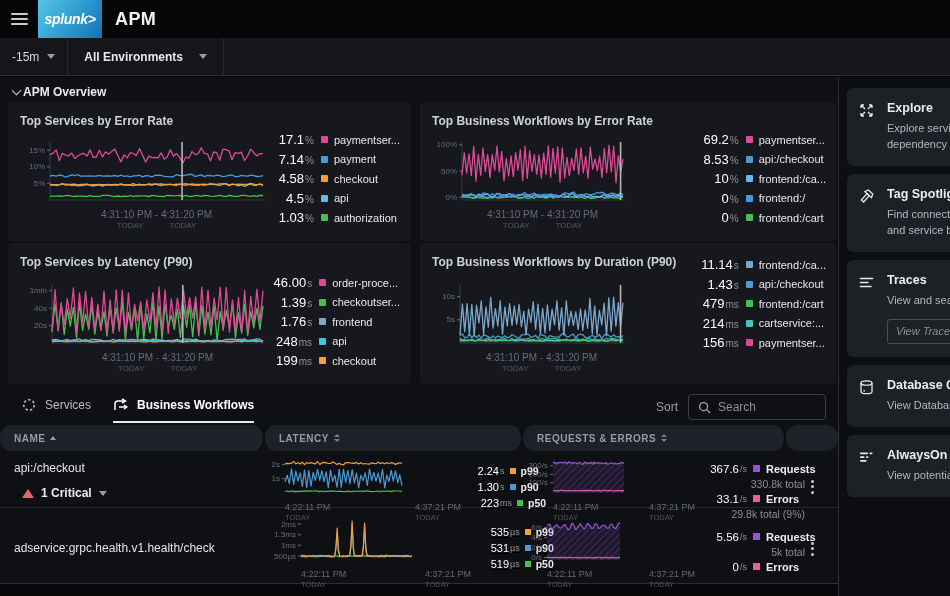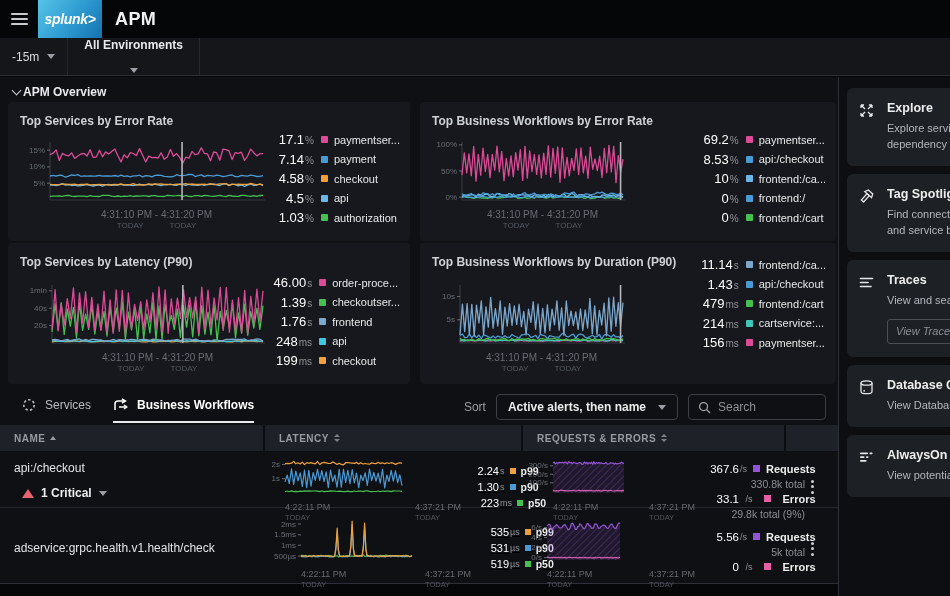--- a/index.html
+++ b/index.html
@@ -16,21 +16,21 @@
   .logo { width:64px; height:38px; background:linear-gradient(125deg,#56c3e8 0%,#2d9ad0 55%,#1572b0 100%);
     display:flex; align-items:center; justify-content:center; color:#fff; font-weight:bold;
     font-style:italic; font-size:14px; letter-spacing:-0.3px; }
   .appname { color:#f2f3f4; font-size:18px; font-weight:bold; margin-left:13px; letter-spacing:0.4px; }
 
   
   #toolbar { position:absolute; left:0; top:38px; width:950px; height:38px; background:#14161a;
     border-bottom:1px solid #2c2f36; display:flex; align-items:stretch; }
   .tbtn { display:flex; align-items:center; gap:8px; padding:0 12px; border-right:1px solid #24272c;
     color:#d8dadd; font-size:12px; cursor:pointer; }
-  .tbtn.env { padding:0 16px; font-weight:bold; color:#e9eaec; gap:16px;flex-direction:column; }
+  .tbtn.env { padding:0 16px; font-weight:bold; color:#e9eaec; gap:16px; }
   .caret { width:0; height:0; border-left:4px solid transparent; border-right:4px solid transparent;
     border-top:5px solid #9b9ea4; display:inline-block; }
 
   
   #main { position:absolute; left:0; top:77px; width:838px; height:507px; background:#0f1013;
     border-bottom:1px solid #2c2f36; }
   #ovhead { position:absolute; left:13px; top:8px; display:flex; align-items:center; gap:3px; cursor:pointer; }
   .chev { width:7px; height:7px; border-left:1.5px solid #cdd0d4; border-bottom:1.5px solid #cdd0d4;
     transform:rotate(-45deg); margin-top:-3px; }
   #ovhead span { color:#e9eaec; font-size:12px; font-weight:bold; }
@@ -67,21 +67,21 @@
     align-items:center; gap:7px; padding:0 9px; }
   .searchbox input { background:transparent; border:none; outline:none; color:#cfd2d6; font-size:12px;
     width:90px; font-family:"Liberation Sans",sans-serif; }
   .searchbox input::placeholder { color:#8d9095; }
 
   
   #thead { position:absolute; left:0; top:348px; width:838px; height:26px; display:grid;
     grid-template-columns:265px 258px 263px 52px; }
   .hcell { background:#1e2127; border-right:2px solid #0c0d10; display:flex; align-items:center;
     gap:5px; padding-left:14px; color:#979ba2; font-size:10px; font-weight:bold; letter-spacing:0.5px;
-    cursor:pointer; }
+    cursor:pointer;border-radius:12px; }
   .hcell:last-child { border-right:none; }
   .tri-up { width:0; height:0; border-left:3.5px solid transparent; border-right:3.5px solid transparent;
     border-bottom:4px solid #9a9da3; }
   .sorticon { display:inline-flex; flex-direction:column; gap:2px; }
   .sorticon .u { width:0;height:0;border-left:3px solid transparent;border-right:3px solid transparent;
     border-bottom:3.5px solid #7c8087; }
   .sorticon .d { width:0;height:0;border-left:3px solid transparent;border-right:3px solid transparent;
     border-top:3.5px solid #7c8087; }
 
   #rows { position:absolute; left:0; top:374px; width:838px; }
@@ -101,21 +101,21 @@
   .rxlabels .blk { line-height:1.25; }
   .rxt { font-size:9px; color:#66696f; white-space:nowrap; }
   .rxs { font-size:7.5px; color:#53565c; }
   .rleg { margin-left:auto; margin-right:12px; padding-top:7px;text-decoration:underline; }
   .rlrow { display:flex; align-items:center; height:16px; }
   .rlv { width:38px; text-align:right; font-size:11px; color:#fbfcfd; white-space:nowrap; }
   .rlu { font-size:9px; color:#8f9298; margin-left:1px; }
   .rlsq { width:6px; height:6px; margin:0 5px 0 5px; flex:none; }
   .rll { font-size:10.5px; color:#e9eaec; font-weight:bold; }
   .qleg { margin-left:auto; margin-right:8px; padding-top:5px; }
-  .qrow { display:flex; align-items:center; height:15px;justify-content:space-between; }
+  .qrow { display:flex; align-items:center; height:15px; }
   .qv { min-width:44px; text-align:right; font-size:11.5px; color:#fbfcfd; white-space:nowrap; }
   .qu { font-size:9px; color:#8f9298; margin-left:1px; }
   .qsq { width:7px; height:7px; margin:0 6px; flex:none; }
   .ql { font-size:11px; color:#eceded; font-weight:bold; }
   .qtot { font-size:10.5px; color:#8b8e94; height:15px; text-align:right; padding-right:0;
     display:flex; align-items:center; justify-content:flex-end; width:110px; }
   .kebabcell { display:flex; align-items:center; justify-content:center; }
   .kebab { color:#cbced2; font-size:15px; line-height:1; letter-spacing:0; cursor:pointer;
     display:flex; flex-direction:column; gap:2.5px; }
   .kebab i { width:3px; height:3px; border-radius:50%; background:#cbced2; display:block; }
@@ -388,24 +388,20 @@
             <path d="M2 12 V6 Q2 3 5 3 H11" fill="none" stroke="#ffffff" stroke-width="1.5"></path>
             <path d="M9 1 L12.4 3 L9 5" fill="none" stroke="#ffffff" stroke-width="1.5"></path>
             <path d="M6 9 L13 9" fill="none" stroke="#ffffff" stroke-width="1.5"></path>
             <path d="M11 7 L13.8 9 L11 11" fill="none" stroke="#ffffff" stroke-width="1.5"></path>
           </svg>
         <span>Business Workflows</span>
       </div>
     </div>
     <div id="controls">
       <span id="sortlab">Sort</span>
-      <div class="dropdown">
-        <span>Active alerts, then name</span>
-        <span class="caret"></span>
-      </div>
       <div class="searchbox">
         <svg width="13" height="13" viewBox="0 0 14 14">
             <circle cx="6" cy="6" r="4.3" fill="none" stroke="#a0a3a8" stroke-width="1.4"></circle>
             <line x1="9.4" y1="9.4" x2="13" y2="13" stroke="#a0a3a8" stroke-width="1.4"></line>
           </svg>
         <input type="text" placeholder="Search" style="">
       </div>
     </div>
 
     <div id="thead">

